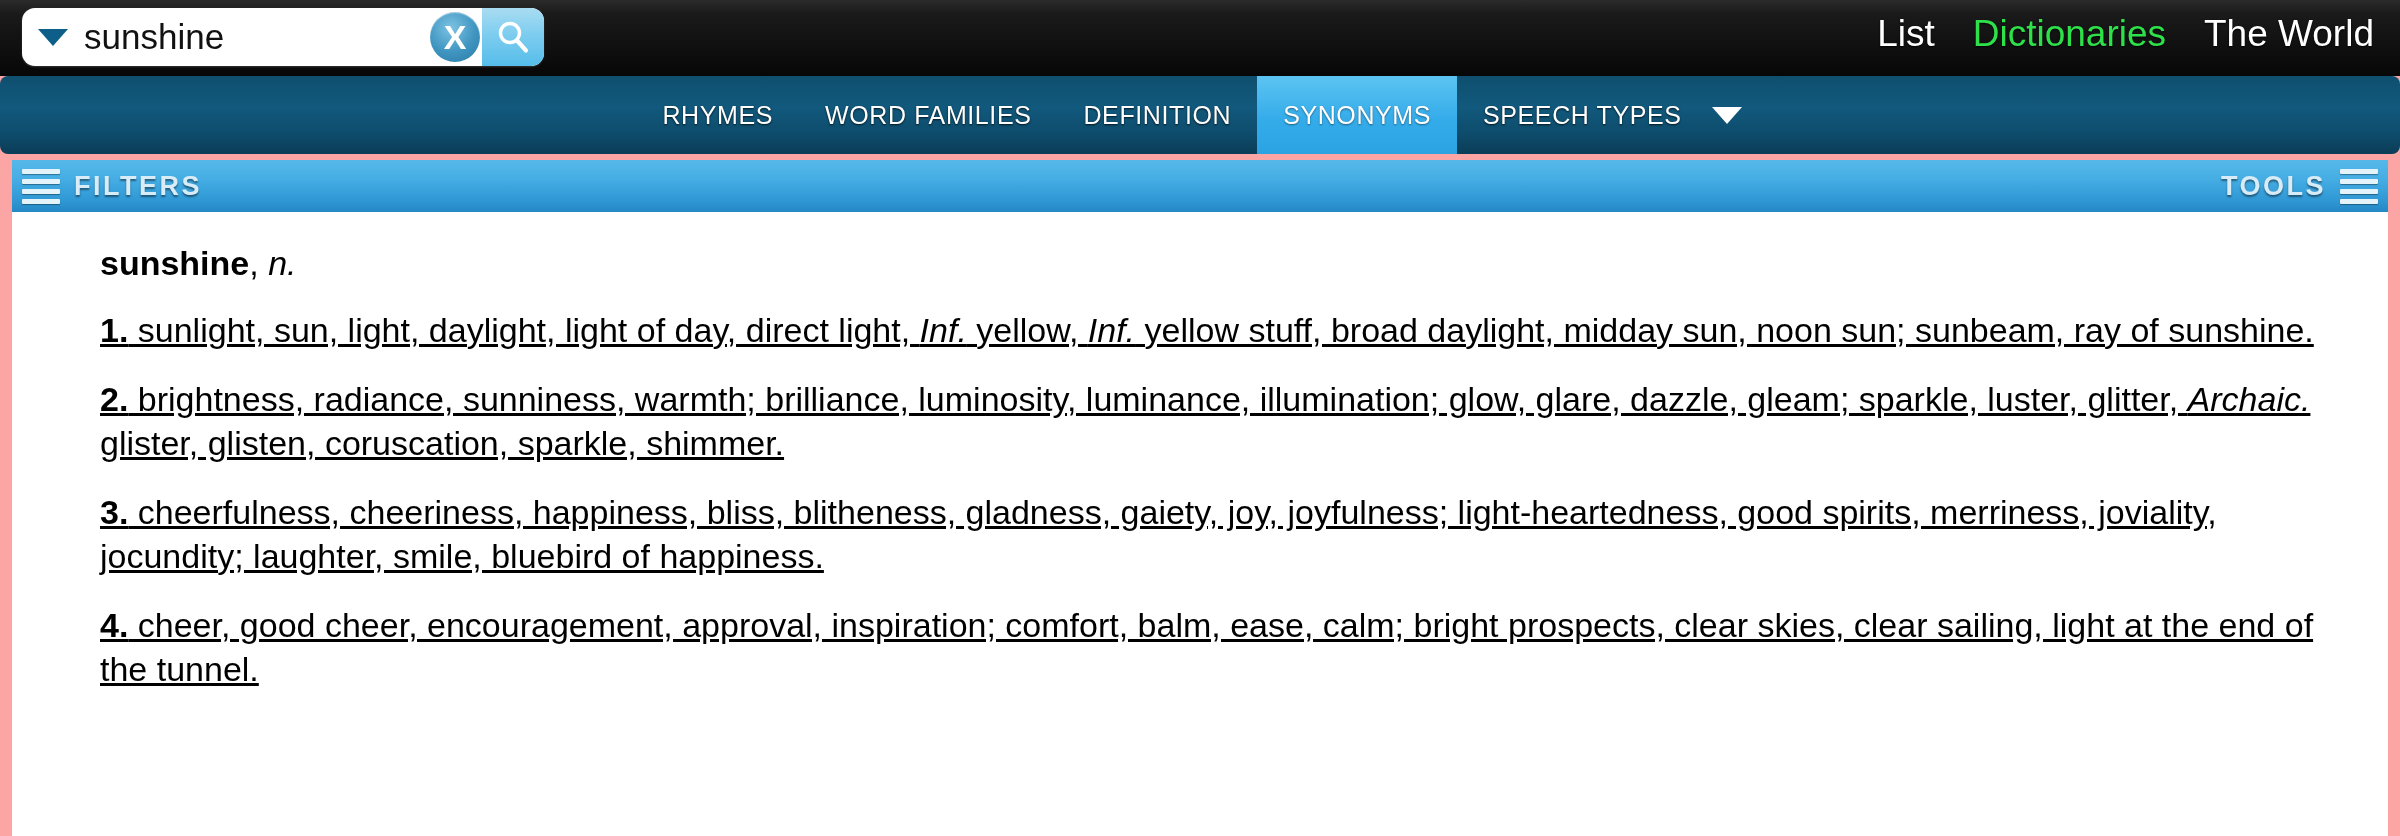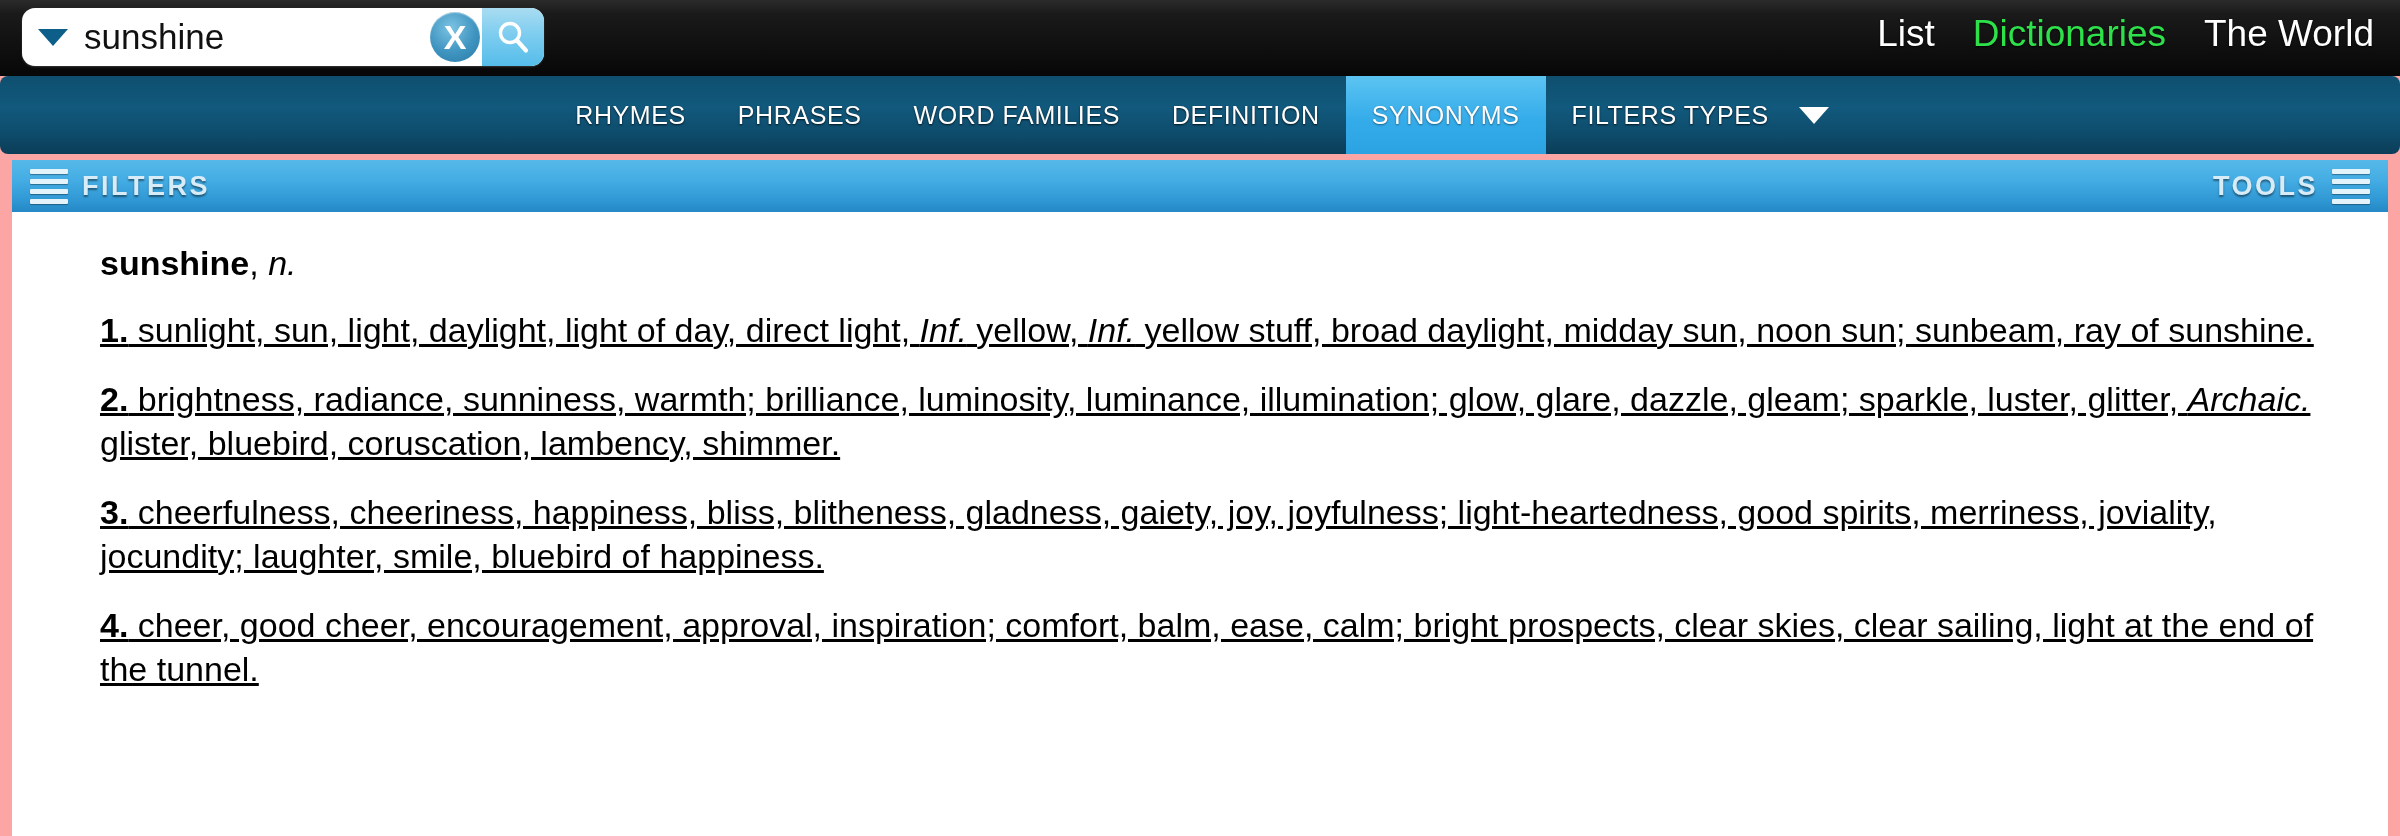--- a/index.html
+++ b/index.html
@@ -158,21 +158,21 @@
   
   .filterbar {
     position: absolute;
     left: 12px; top: 160px;
     width: 2376px;
     height: 52px;
     background: linear-gradient(to bottom, #55b8e8 0%, #45ade4 38%, #2f97d3 78%, #2489c6 100%);
     display: flex;
     align-items: center;
     justify-content: space-between;
-    padding: 0 18px;
+    padding: 0 10px;
   }
   .fb-group {
     display: flex;
     align-items: center;
     gap: 14px;
     cursor: pointer;
   }
   .fb-label {
     font-size: 27px;
     font-weight: bold;
@@ -248,25 +248,24 @@
     <div class="topnav">
       <div class="topnav-item">List</div>
       <div class="topnav-item accent">Dictionaries</div>
       <div class="topnav-item">The World</div>
     </div>
   </div>
 
   <div class="tabbar">
     <div class="tabs">
       <div class="tab">RHYMES</div>
-      <div class="tab">PHRASES</div>
       <div class="tab">WORD FAMILIES</div>
       <div class="tab">DEFINITION</div>
       <div class="tab active">SYNONYMS</div>
-      <div class="tab">FILTERS TYPES</div>
+      <div class="tab">SPEECH TYPES</div>
       <div class="tab-caret">
         <i></i>
       </div>
     </div>
   </div>
 
   <div class="filterbar">
     <div class="fb-group">
       <span class="hamburger">
         <span></span>
@@ -288,19 +287,19 @@
   </div>
 
   <div class="content">
 
     <div class="headword">
       <b>sunshine</b><span>, </span><i>n.</i>
     </div>
 
     <div id="senses">
         <div class="sense"><span class="num">1.</span><span> sunlight, sun, light, daylight, light of day, direct light, </span><i>Inf.</i><span> yellow, </span><i>Inf.</i><span> yellow stuff, broad daylight, midday sun, noon sun; sunbeam, ray of sunshine.</span></div>
-        <div class="sense"><span class="num">2.</span><span> brightness, radiance, sunniness, warmth; brilliance, luminosity, luminance, illumination; glow, glare, dazzle, gleam; sparkle, luster, glitter, </span><i>Archaic.</i><span> glister, bluebird, coruscation, lambency, shimmer.</span></div>
+        <div class="sense"><span class="num">2.</span><span> brightness, radiance, sunniness, warmth; brilliance, luminosity, luminance, illumination; glow, glare, dazzle, gleam; sparkle, luster, glitter, </span><i>Archaic.</i><span> glister, glisten, coruscation, sparkle, shimmer.</span></div>
         <div class="sense"><span class="num">3.</span><span> cheerfulness, cheeriness, happiness, bliss, blitheness, gladness, gaiety, joy, joyfulness; light-heartedness, good spirits, merriness, joviality, jocundity; laughter, smile, bluebird of happiness.</span></div>
         <div class="sense"><span class="num">4.</span><span> cheer, good cheer, encouragement, approval, inspiration; comfort, balm, ease, calm; bright prospects, clear skies, clear sailing, light at the end of the tunnel.</span></div>
       </div>
 
   </div>
 </div>
 
 </body></html>

